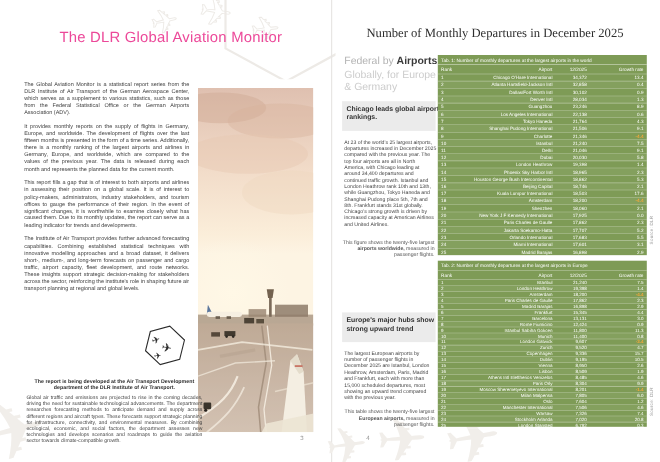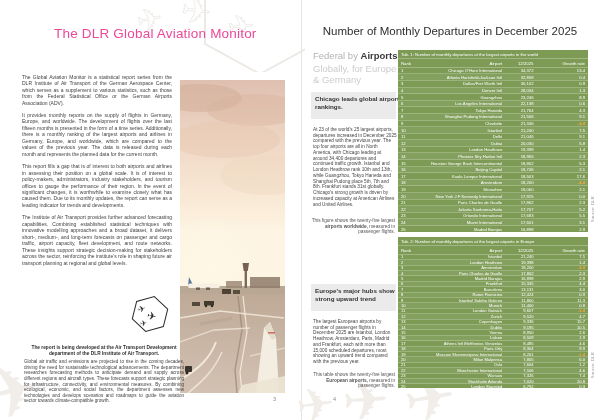--- a/index.html
+++ b/index.html
@@ -20,21 +20,21 @@
   .lp-footer-h{font-size:9.6px;line-height:11.5px;font-weight:bold;text-align:center;margin:0 0 7px 0;}
   .lp-footer-p{font-size:9.2px;line-height:11.2px;color:#444;text-align:justify;margin:0;}
   .hexicon{left:130px;top:294px;width:40px;height:40px;}
   .pagenum{font-size:5.5px;color:#8a8a8a;}
   .pn-left{left:273px;top:396px;}
   .pn-right{left:333px;top:396px;}
   
   .wm{color:#f1eeea;pointer-events:none;}
   .wm-plane{position:absolute;font-family:"DejaVu Sans",sans-serif;}
   
-  .rp-title{left:308px;top:25px;width:284px;text-align:center;font-size:11.5px;color:#2e2e2e;}
+  .rp-title{left:308px;top:25px;width:284px;text-align:center;font-size:11.5px;color:#2e2e2e;font-family:Liberation Serif, serif;}
   .sb-head{left:313px;top:50px;font-size:9.5px;color:#b3b3b3;}
   .sb-head b{color:#3a3a3a;}
   .sb-sub{left:313px;top:63px;font-size:9.5px;line-height:11px;color:#cccccc;width:90px;}
   .graybox{background:#ebebeb;}
   .gb1{left:311px;top:92px;width:85px;height:27px;}
   .gb2{left:311px;top:284px;width:85px;height:27px;}
   .gb-inner{width:170px;padding:7px 8px;font-size:12.5px;line-height:14.5px;font-weight:bold;color:#333;}
   .sb-para{width:84px;}
   .sb-para-inner{width:168px;font-size:9.4px;line-height:11.5px;color:#454545;text-align:left;}
   .sp1{left:313px;top:126px;}

